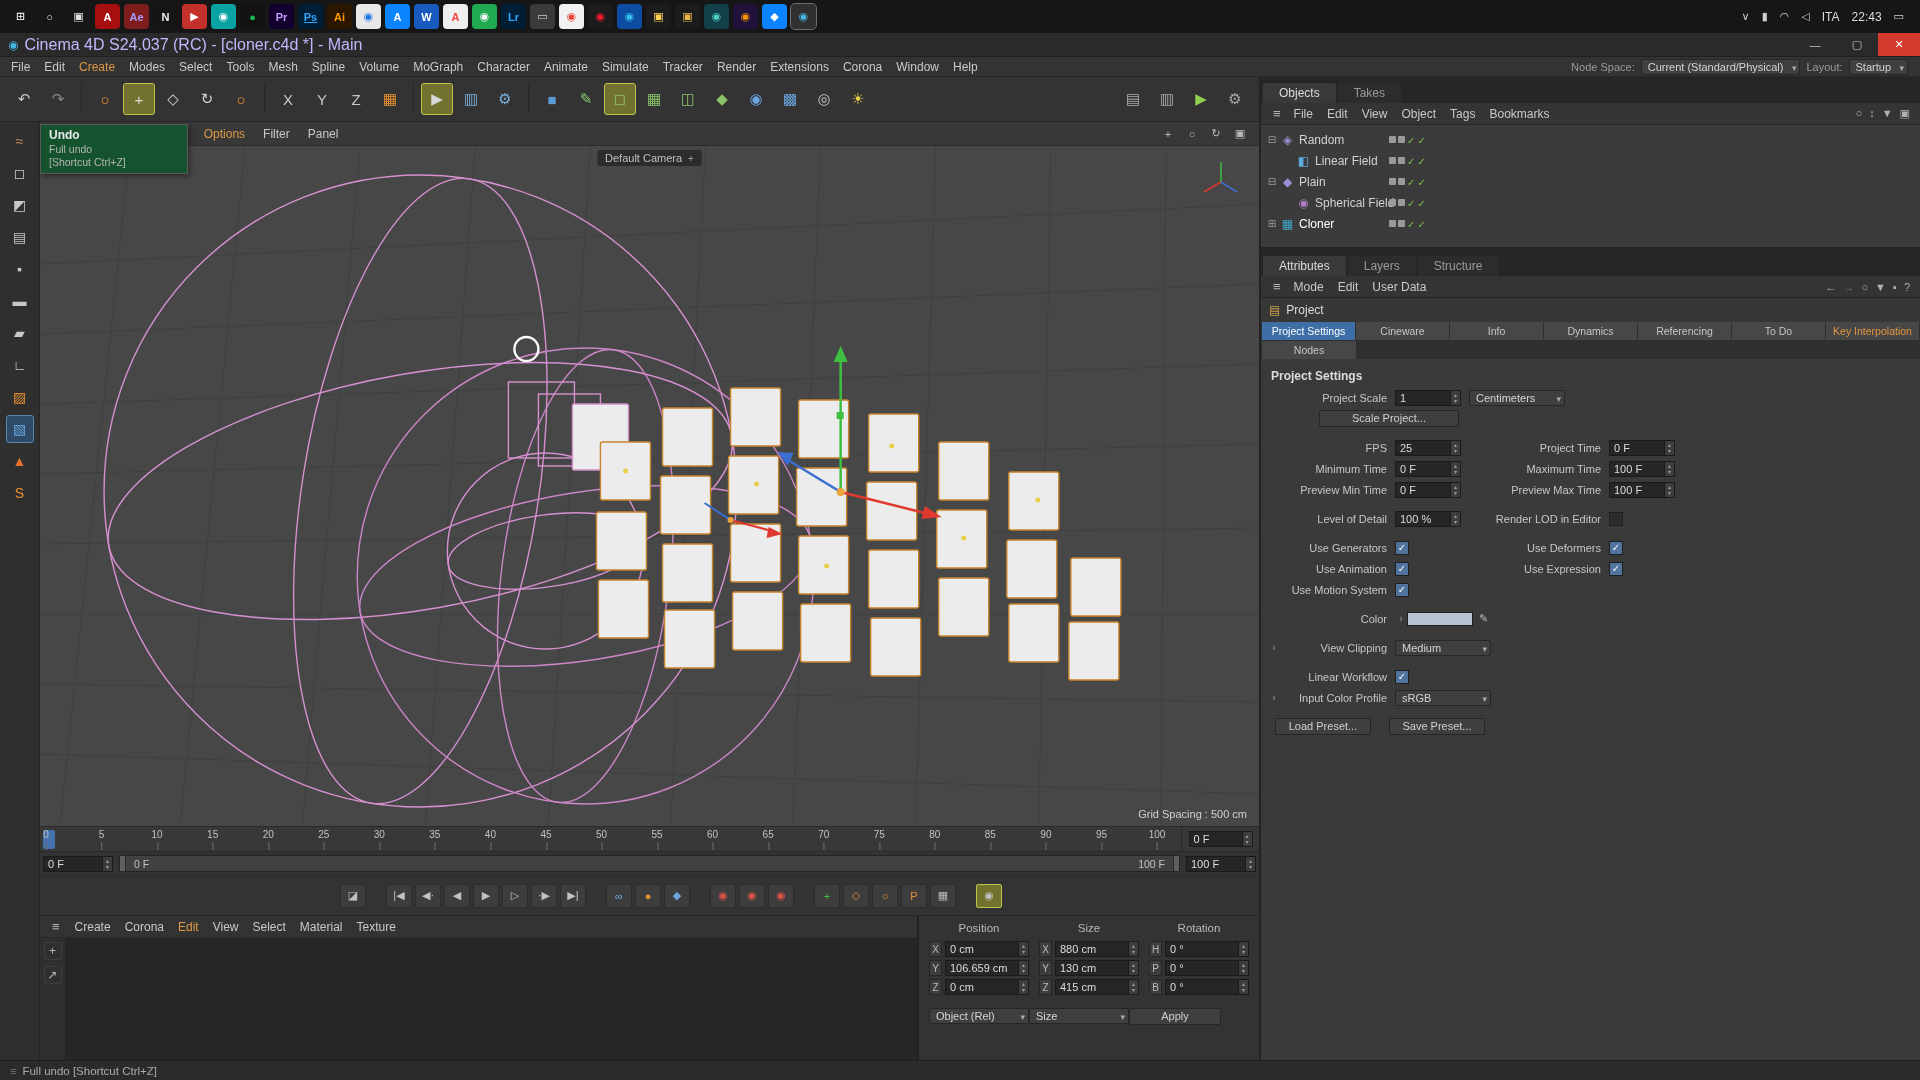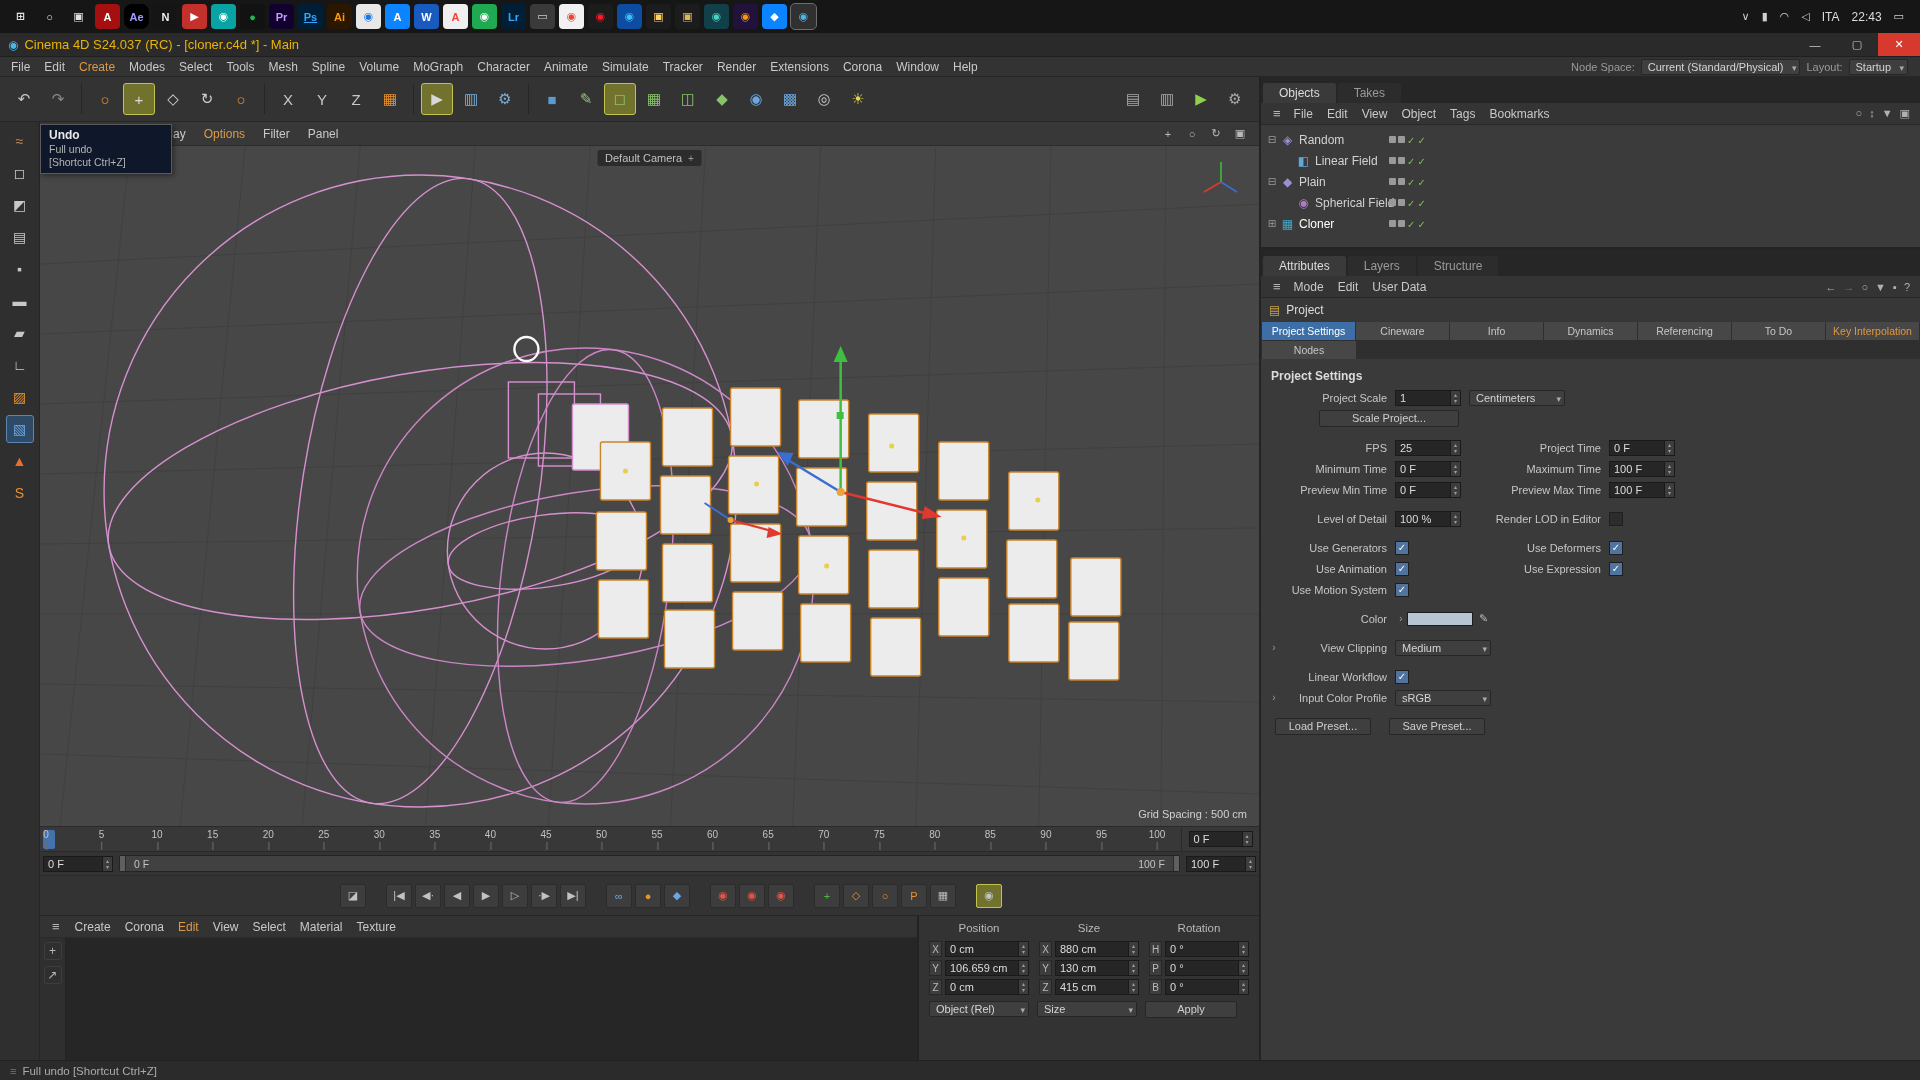--- a/index.html
+++ b/index.html
@@ -11,21 +11,21 @@
   .taskbar{height:33px;background:#161616;display:flex;align-items:center;padding:0 6px}
   .tb-ico{width:25px;height:25px;margin:0 2px;border-radius:4px;display:flex;align-items:center;justify-content:center;
           font-size:11px;font-weight:bold;flex:none}
   .tb-ico.active{background:#333;outline:1px solid #6e6e6e}
   .tray{margin-left:auto;display:flex;align-items:center;gap:12px;padding-right:10px;color:#dcdcdc;font-size:12px}
   .tray .ti{font-size:11px;color:#cfcfcf}
 
   
   .titlebar{height:24px;background:#2a2a2a;display:flex;align-items:center;border-bottom:1px solid #1f1f1f}
   .tit-ico{color:#49b8e8;font-size:12px;margin:0 6px 0 8px}
-  .tit-text{color:#eab308;font-size:13px}
+  .tit-text{color:#c4b5fd;font-size:16px}
   .tit-ctrls{margin-left:auto;display:flex;height:100%}
   .wbtn{width:42px;height:100%;display:flex;align-items:center;justify-content:center;color:#c9c9c9;font-size:11px}
   .wbtn.close{background:#d63a2f;color:#fff}
 
   
   .menubar{height:20px;background:#333;display:flex;align-items:center;border-bottom:1px solid #262626;padding:0 4px}
   .menu-item{padding:0 7px;font-size:12px;color:#c9c9c9;white-space:nowrap}
   .accent{color:#dc9a45}
   .mb-right{margin-left:auto;display:flex;align-items:center;gap:6px;padding-right:8px}
   .mb-label{color:#9a9a9a;font-size:11px}
@@ -63,22 +63,22 @@
 
   
   .vp-wrap{height:680px;position:relative;background:#474747}
   .vp-wrap svg{display:block;width:100%;height:100%}
   .cam-badge{position:absolute;top:4px;left:50%;transform:translateX(-50%);background:#2c2c2c;border-radius:2px;
              padding:2px 8px;font-size:11px;color:#c0c0c0;display:flex;gap:6px;align-items:center}
   .cam-badge .ci{color:#9a9a9a;font-size:10px}
   .grid-label{position:absolute;right:12px;bottom:6px;font-size:11px;color:#d0d0d0}
 
   
-  .tooltip{position:absolute;left:0;top:2px;z-index:40;background:#0f172a;border:1px solid #5a5a5a;
-           box-shadow:2px 2px 5px rgba(0,0,0,.4);padding:3px 8px 5px;width:132px}
+  .tooltip{position:absolute;left:0;top:2px;z-index:40;background:#14532d;border:1px solid #5a5a5a;
+           box-shadow:2px 2px 5px rgba(0,0,0,.4);padding:3px 8px 5px;width:148px}
   .tooltip .tt-title{font-weight:bold;font-size:12px;color:#e8e8e8}
   .tooltip .tt-line{font-size:10.5px;color:#b5b5b5;margin-top:1px}
 
   
   .ruler{height:26px;background:#383838;border-top:1px solid #2a2a2a;border-bottom:1px solid #2a2a2a;display:flex}
   .ruler-track{flex:1;position:relative;overflow:hidden}
   .tick{position:absolute;top:2px;transform:translateX(-50%);font-size:10px;color:#c2c2c2}
   .tick::after{content:"";position:absolute;left:50%;top:13px;height:8px;width:1px;background:#6e6e6e}
   .playhead{position:absolute;left:3px;top:3px;width:12px;height:19px;background:#4472ac;border-radius:2px}
   .ruler-side{width:78px;border-left:1px solid #2a2a2a;display:flex;align-items:center;justify-content:center}
@@ -115,21 +115,21 @@
   .mat-si{width:18px;height:18px;display:flex;align-items:center;justify-content:center;color:#b5b5b5;font-size:12px;border:1px solid #3d3d3d;border-radius:2px}
 
   .coords{flex:1;background:#333;padding:6px 10px 4px}
   .co-cols{display:flex;gap:10px}
   .co-col{width:100px;display:flex;flex-direction:column}
   .co-head{text-align:center;font-size:11.5px;color:#b8b8b8;height:16px}
   .crow{display:flex;align-items:center;gap:3px;margin-top:3px}
   .axchip{width:13px;height:16px;background:#3d3d3d;border:1px solid #262626;color:#bbb;font-size:10px;
           display:flex;align-items:center;justify-content:center;flex:none}
   .crow .nf{flex:1;width:auto}
-  .co-modes{display:flex;gap:8px;margin-top:6px}
+  .co-modes{display:flex;margin-top:13px}
   .btn{height:17px;background:#3f3f3f;border:1px solid #262626;border-radius:2px;color:#cfcfcf;font-size:11px;
        padding:0 8px;line-height:15px;text-align:center;white-space:nowrap}
 
   
   .ptab-row{height:26px;background:#262626;display:flex;align-items:flex-end;padding:2px 2px 0}
   .ptab{padding:3px 16px;font-size:12px;color:#9a9a9a;background:#2c2c2c;margin-right:2px;border-radius:2px 2px 0 0}
   .ptab.active{background:#3a3a3a;color:#dcdcdc}
   .pm-row{height:22px;background:#343434;border-bottom:1px solid #282828;display:flex;align-items:center;padding:0 6px}
   .pm-row .hamb{color:#b5b5b5;font-size:13px;padding:0 6px}
   .pm-row .menu-item{padding:0 7px;font-size:12px}
@@ -188,21 +188,21 @@
 
 <div class="screen">
 
   <div class="taskbar">
     <div style="display:flex">
 
     <span class="tb-ico" style="color: rgb(224, 224, 224);">⊞</span>
         <span class="tb-ico" style="color: rgb(224, 224, 224);">○</span>
         <span class="tb-ico" style="color: rgb(224, 224, 224);">▣</span>
         <span class="tb-ico" style="color: rgb(255, 255, 255); background: rgb(165, 15, 15);">A</span>
-        <span class="tb-ico" style="color: rgb(164, 155, 255); background: #000000; border-radius: 8px;">Ae</span>
+        <span class="tb-ico" style="color: rgb(164, 155, 255); background: #7f1d1d;">Ae</span>
         <span class="tb-ico" style="color: rgb(238, 238, 238); background: rgb(21, 21, 21);">N</span>
         <span class="tb-ico" style="color: rgb(255, 255, 255); background: rgb(196, 48, 43);">▶</span>
         <span class="tb-ico" style="color: rgb(255, 255, 255); background: rgb(10, 163, 163);">◉</span>
         <span class="tb-ico" style="color: rgb(29, 185, 84); background: rgb(18, 18, 18);">●</span>
         <span class="tb-ico" style="color: rgb(199, 155, 255); background: rgb(18, 0, 46);">Pr</span>
         <span class="tb-ico" style="color: rgb(49, 168, 255); background: rgb(0, 30, 54); text-decoration: underline;">Ps</span>
         <span class="tb-ico" style="color: rgb(255, 154, 0); background: rgb(43, 22, 0);">Ai</span>
         <span class="tb-ico" style="color: rgb(27, 116, 228); background: rgb(232, 232, 232);">◉</span>
         <span class="tb-ico" style="color: rgb(255, 255, 255); background: rgb(13, 132, 255);">A</span>
         <span class="tb-ico" style="color: rgb(255, 255, 255); background: rgb(24, 90, 189);">W</span>

